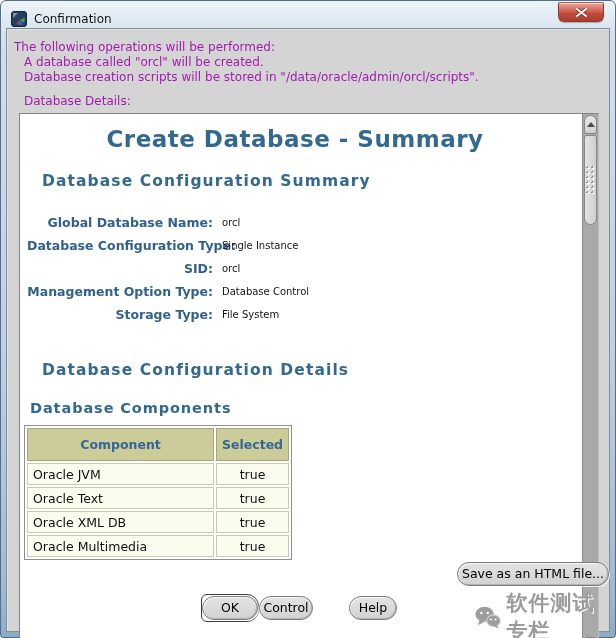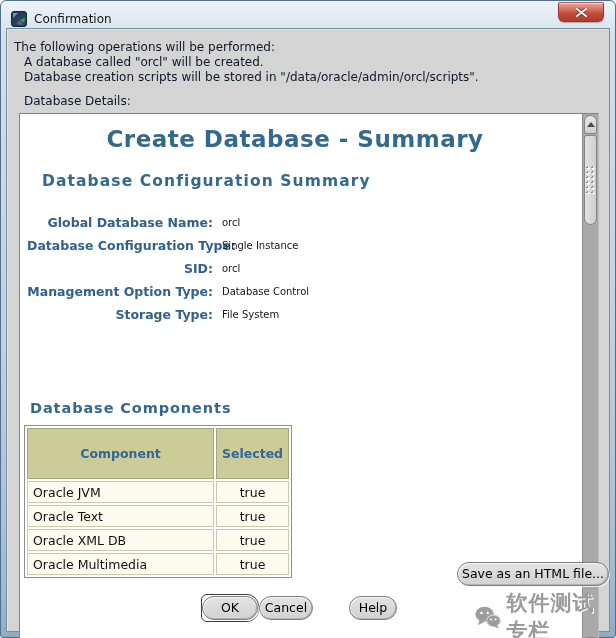--- a/index.html
+++ b/index.html
@@ -30,21 +30,21 @@
   }
   .close-x { width:11px; height:9px; display:block; }
 
   
   .client {
     position:absolute; left:5px; top:27px; width:604px; height:604px;
     background:#d4d4d4;
     border:1px solid #78909f;
     box-shadow: inset 1px 1px 0 rgba(255,255,255,.35);
   }
-  .intro-line { position:absolute; font-size:12px; color:#0f172a; white-space:nowrap; }
+  .intro-line { position:absolute; font-size:12px; color:#a21caf; white-space:nowrap; }
 
   
   .panel {
     position:absolute; left:12px; top:84px; width:580px; height:545px;
     background:#ffffff;
     border:1px solid #848484;
     border-right-color:#bdbdbd; border-bottom-color:#bdbdbd;
   }
   .doc { position:absolute; left:0; top:0; right:16px; bottom:0; overflow:hidden; background:#fff; }
 
@@ -62,21 +62,21 @@
   .kv-label { width:193px; text-align:right; font-size:12.5px; font-weight:bold; color:#31618c; white-space:nowrap;padding-left:7px; }
   .kv-value { margin-left:9px; font-size:10px; color:#151515; white-space:nowrap; }
 
   .comp-table-wrap { position:absolute; left:4px; top:311px; }
   table.comp {
     border-collapse:separate; border-spacing:2px;
     background:#ffffff; border:1px solid #8f8f8f;
   }
   table.comp th {
     background:#cccc99; color:#336699; font-size:12.5px; font-weight:bold;
-    border:1px solid #a6a67e; height:21px; padding:17px 5px; text-align:center;
+    border:1px solid #a6a67e; height:21px; padding:8px 5px; text-align:center;
   }
   table.comp td {
     background:#fbfbee; color:#111; font-size:12.5px;
     border:1px solid #c9c9ab; height:22px; padding:0 5px;
   }
   th.col-component, td.cell-component { width:187px; text-align:left; }
   th.col-selected, td.cell-selected { width:55px; text-align:center; }
 
   
   .sb { position:absolute; top:0; right:0; bottom:0; width:16px; background:#a9a9a9; border-left:1px solid #8d8d8d; }
@@ -185,20 +185,21 @@
           <div class="kv-row">
             <span class="kv-label">Management Option Type:</span>
             <span class="kv-value">Database Control</span>
           </div>
           <div class="kv-row">
             <span class="kv-label">Storage Type:</span>
             <span class="kv-value">File System</span>
           </div>
         </div>
 
+        <div class="sec-title s2">Database Configuration Details</div>
 
         <div class="sub-title">Database Components</div>
 
         <div class="comp-table-wrap">
           <table class="comp">
             <thead>
               <tr>
                 <th class="col-component">Component</th>
                 <th class="col-selected">Selected</th>
               </tr>
@@ -237,21 +238,21 @@
             <div class="tri-down"></div>
           </div>
       </div>
     </div>
 
     <div class="btn btn-save">Save as an HTML file...</div>
 
     <div class="ok-ring">
       <div class="btn btn-ok">OK</div>
     </div>
-    <div class="btn btn-cancel">Cancel</div>
+    <div class="btn btn-cancel">Control</div>
     <div class="btn btn-help">Help</div>
 
     <div class="watermark">
       <svg class="wechat-icon" viewBox="0 0 36 32">
         <ellipse cx="13.5" cy="11.5" rx="13" ry="10.5" fill="#9d9d9d"></ellipse>
         <polygon points="6.5,19.5 4,27 13,22.5" fill="#9d9d9d"></polygon>
         <circle cx="9" cy="9.5" r="1.7" fill="#ffffff"></circle>
         <circle cx="18" cy="9.5" r="1.7" fill="#ffffff"></circle>
         <ellipse cx="26" cy="20.5" rx="9.6" ry="8.2" fill="#9d9d9d" stroke="#d4d4d4" stroke-width="1.6"></ellipse>
         <polygon points="30.5,26.5 34,31.5 26.5,28.5" fill="#9d9d9d"></polygon>

